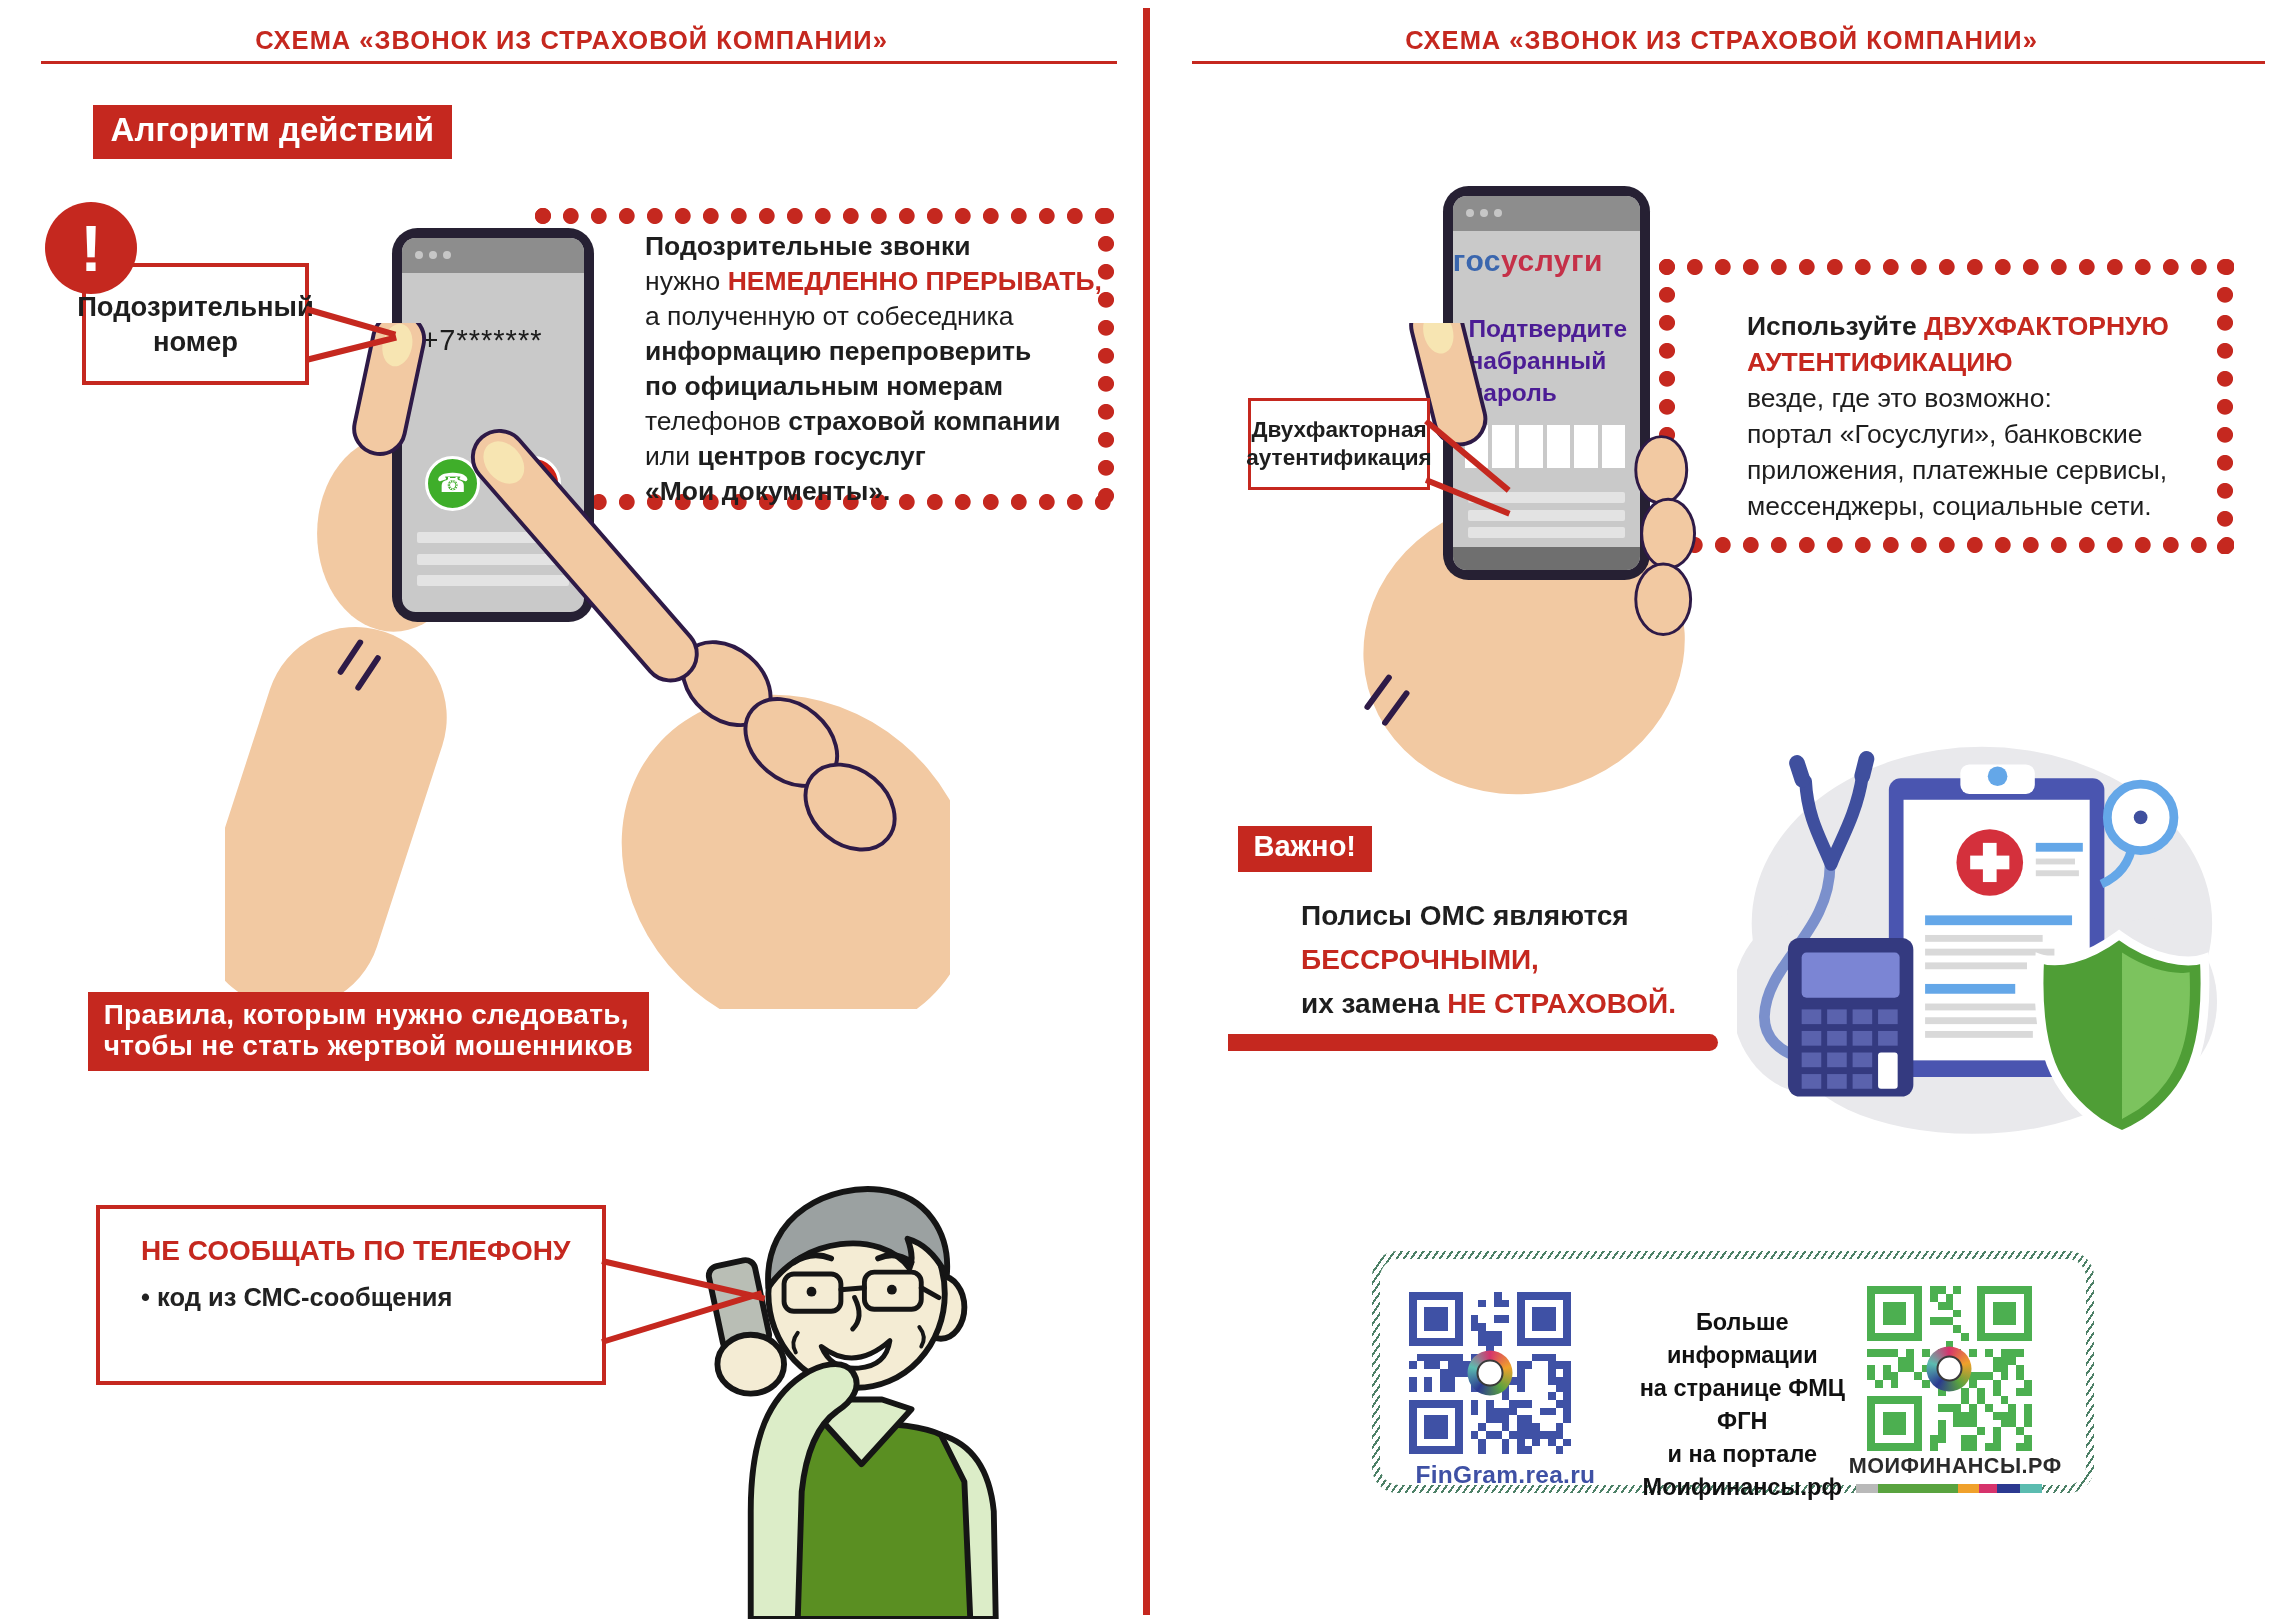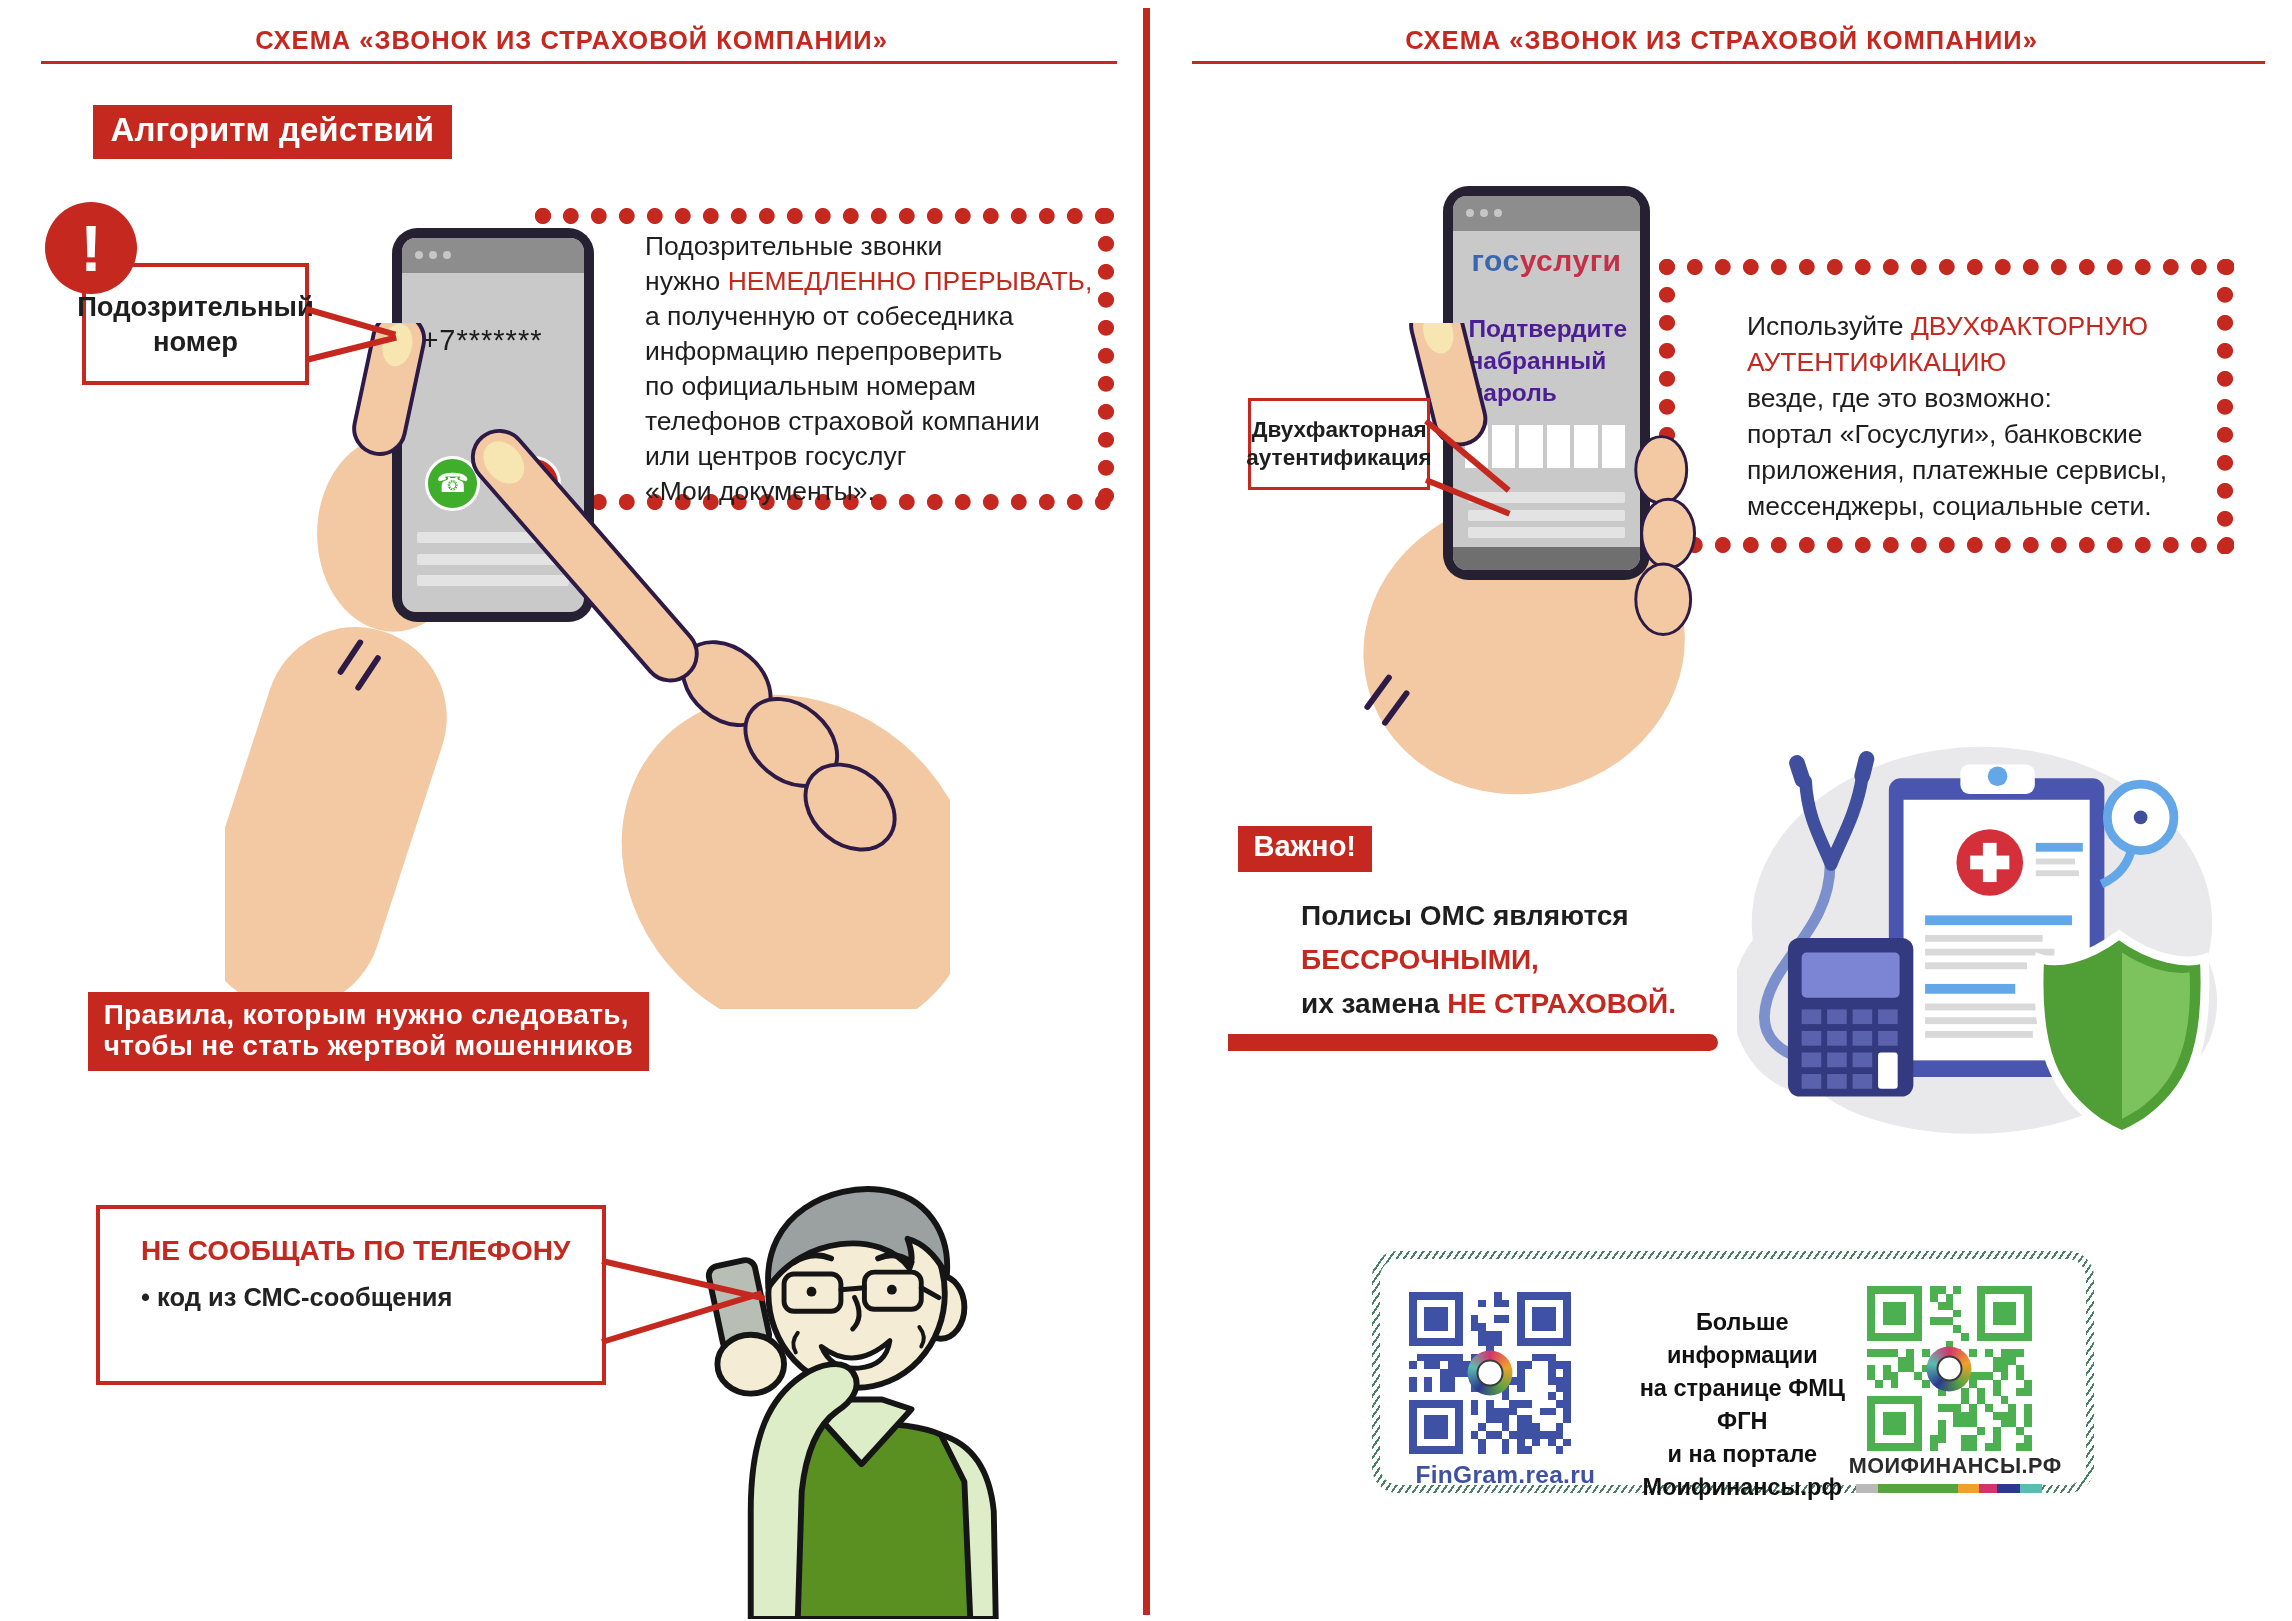--- a/index.html
+++ b/index.html
@@ -40,36 +40,36 @@
   .dframe{position:absolute;z-index:1;}
   .ds{position:absolute;display:block;
       background-image:radial-gradient(circle at 8.8px 8.8px,var(--accent_red) 7.4px,transparent 8.3px);}
   .ds.t{left:0;right:0;top:0;height:17.6px;background-size:28px 17.6px;background-repeat:repeat-x;}
   .ds.b{left:0;right:0;bottom:0;height:17.6px;background-size:28px 17.6px;background-repeat:repeat-x;}
   .ds.l{top:0;bottom:0;left:0;width:17.6px;background-size:17.6px 28px;background-repeat:repeat-y;}
   .ds.r{top:0;bottom:0;right:0;width:17.6px;background-size:17.6px 28px;background-repeat:repeat-y;}
 
   .advice-text{position:absolute;left:645px;top:229px;font-size:26.5px;line-height:35px;z-index:2;}
   .use2fa-text{position:absolute;left:1747px;top:308px;font-size:26.5px;line-height:36px;z-index:2;}
-  .b{font-weight:normal;} .red{color:var(--accent_red);}
+  .b{font-weight:bold;} .red{color:var(--accent_red);}
 
   
   .phone{position:absolute;background:var(--phone_body);border-radius:25.5px;padding:9.8px;box-sizing:border-box;z-index:4;}
   .screen{position:relative;height:100%;background:var(--phone_screen);border-radius:13.7px;overflow:hidden;}
   .sbar{height:35px;background:#8d8d8d;display:flex;align-items:center;gap:5.9px;padding-left:13.7px;}
   .sdot{width:7.8px;height:7.8px;border-radius:50%;background:#c6c6c6;}
   .phone-number{margin:51px 0 0 19.6px;font-size:29px;color:#1c1c1c;letter-spacing:1px;}
   .callrow{position:absolute;left:0;right:0;top:218px;display:flex;justify-content:space-between;padding:0 23.5px;}
   .cbtn{width:55px;height:55px;border-radius:50%;border:3.9px solid #fff;color:#fff;display:flex;align-items:center;
         justify-content:center;font-size:26.5px;box-sizing:border-box;}
   .cbtn.answer{background:var(--answer_green);}
   .cbtn.decline{background:var(--decline_red);}
   .cbtn.decline span{transform:rotate(135deg);display:block;}
   .uiline{position:absolute;left:15.7px;right:15.7px;height:10.8px;background:#e3e3e3;border-radius:2px;}
-  .gos-logo{margin:13.7px 0 0;text-align:center;font-size:30px;font-weight:bold;letter-spacing:0.5px;}
+  .gos-logo{margin:13.7px 0 0;text-align:left;font-size:30px;font-weight:bold;letter-spacing:0.5px;}
   .gos-blue{color:var(--gosuslugi_blue);} .gos-red{color:var(--gosuslugi_red);}
   .confirm{margin:35px 0 0 15.7px;font-size:24.5px;font-weight:bold;line-height:32px;color:#4c1d95;}
   .pwrow{display:flex;gap:3.9px;margin:15.7px 0 0 11.8px;}
   .pwbox{width:23.5px;height:43px;background:#fff;}
   .bottombar{position:absolute;left:0;right:0;bottom:0;height:23.5px;background:#6f6f6f;}
   .hands{position:absolute;pointer-events:none;}
 
   
   .important{position:absolute;left:1228px;top:804px;width:598px;height:247px;z-index:3;}
   .imp-bar{position:absolute;left:0;bottom:0;width:490px;height:16.7px;background:var(--accent_red);

